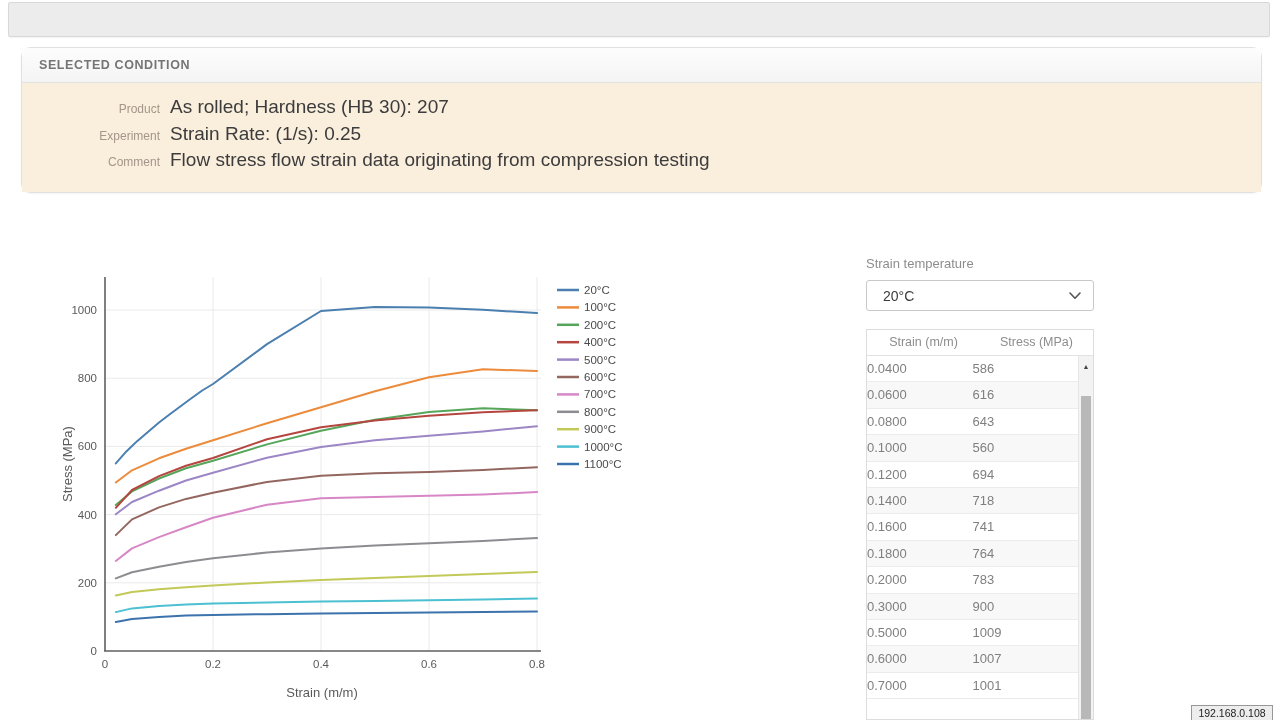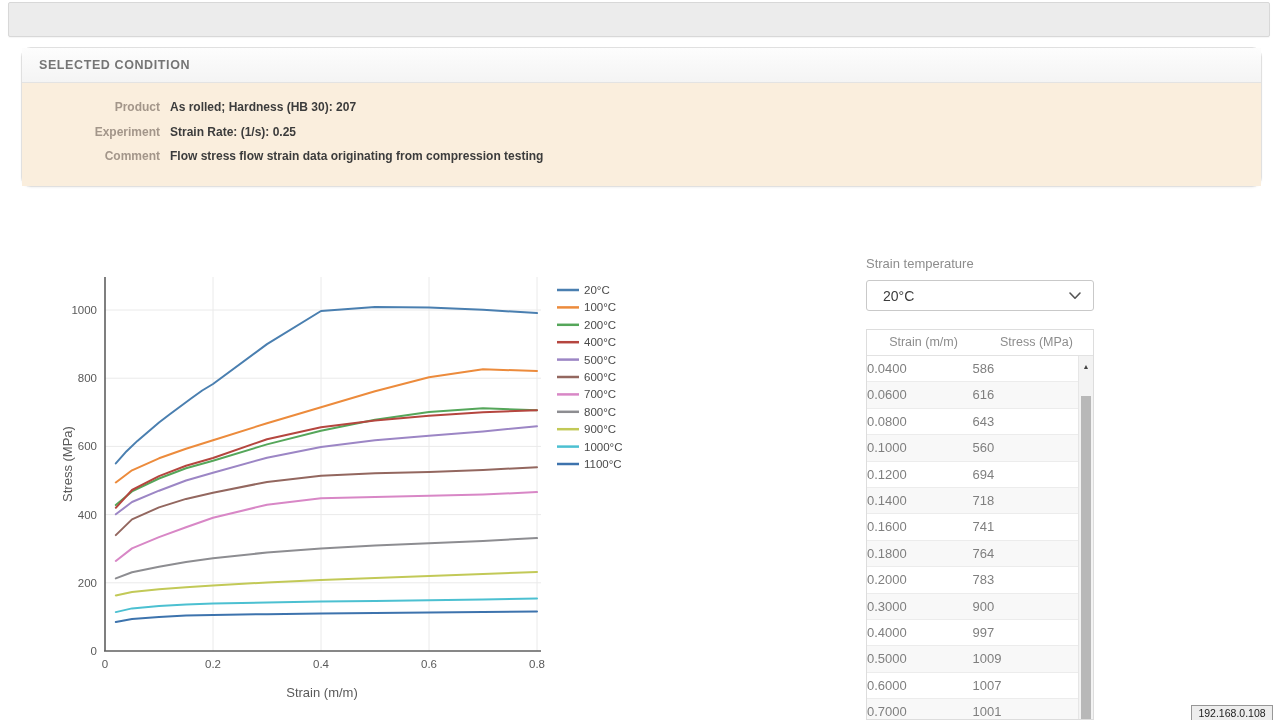--- a/index.html
+++ b/index.html
@@ -22,28 +22,28 @@
   }
   .card-header{
     height:34px;display:flex;align-items:center;padding:0 17px;
     background:linear-gradient(#fdfdfd,#f4f4f4);
     border-bottom:1px solid #e3e3e3;
   }
   .card-title{
     font-size:12.5px;font-weight:bold;color:#757575;letter-spacing:.6px;
   }
   .card-body{
-    background:#faeedd;padding:12px 20px 17px 20px;font-weight:bold;
+    background:#faeedd;padding:12px 20px 17px 20px;
   }
   .cond-row{display:flex;align-items:baseline;line-height:24.5px;}
   .cond-label{
     width:118px;min-width:118px;text-align:right;
     color:#a3968a;font-size:12px;padding-right:10px;
   }
-  .cond-value{color:#3c3c3c;font-size:12px;}
+  .cond-value{color:#3c3c3c;font-size:19px;}
   
   .chart-wrap{position:absolute;left:60px;top:270px;width:580px;height:440px;}
   
   .select-label{
     position:absolute;left:866px;top:256px;font-size:13px;color:#8d8d8d;
   }
   .select-box{
     position:absolute;left:866px;top:280px;width:228px;height:31px;
     box-sizing:border-box;background:#fff;border:1px solid #c9c9c9;border-radius:3px;
     display:flex;align-items:center;justify-content:space-between;
@@ -240,24 +240,20 @@
       </div>
       <div class="tr">
         <div class="td">0.2000</div>
         <div class="td">783</div>
       </div>
       <div class="tr">
         <div class="td">0.3000</div>
         <div class="td">900</div>
       </div>
       <div class="tr">
-        <div class="td">0.4000</div>
-        <div class="td">997</div>
-      </div>
-      <div class="tr">
         <div class="td">0.5000</div>
         <div class="td">1009</div>
       </div>
       <div class="tr">
         <div class="td">0.6000</div>
         <div class="td">1007</div>
       </div>
       <div class="tr">
         <div class="td">0.7000</div>
         <div class="td">1001</div>

